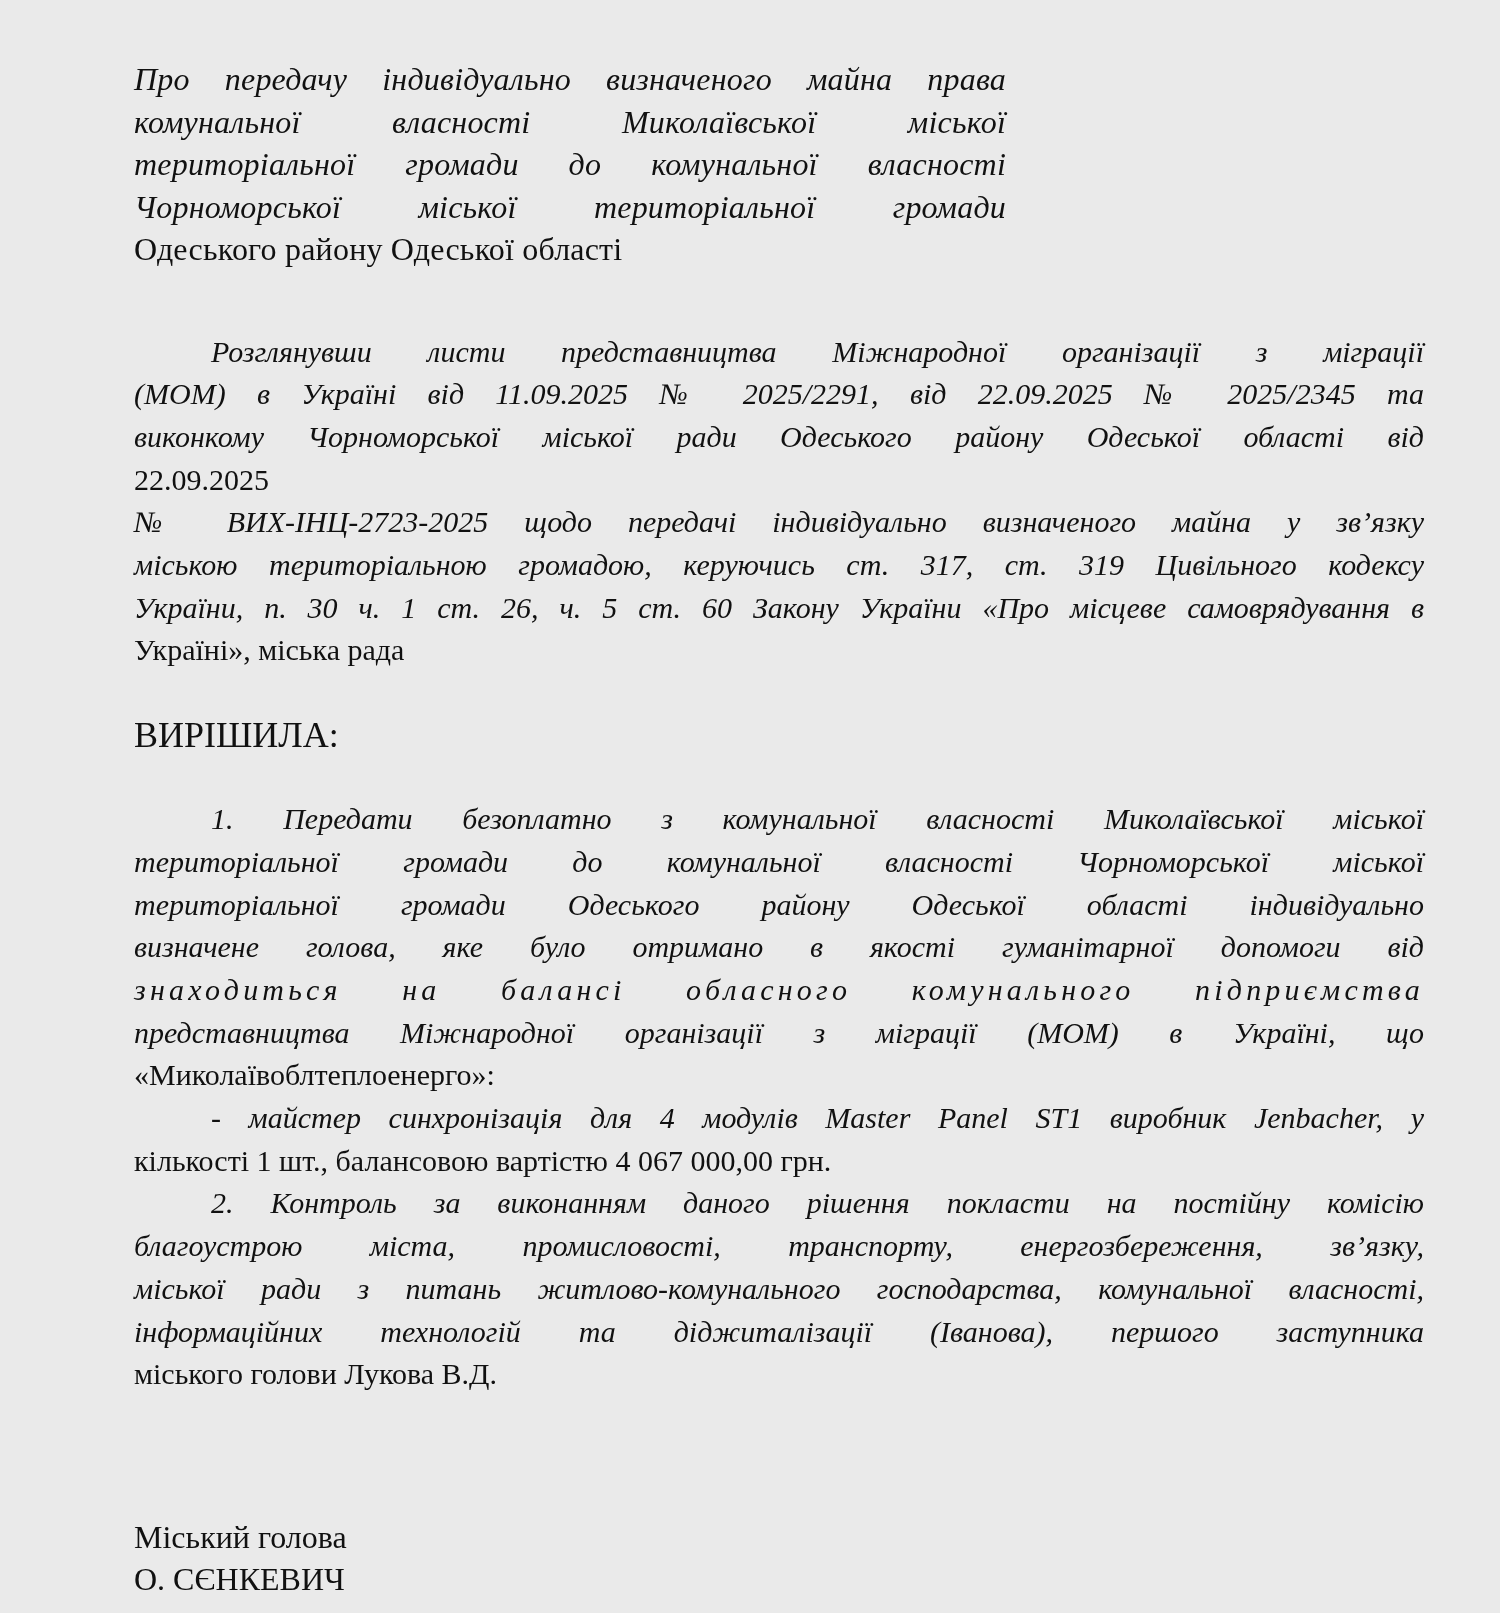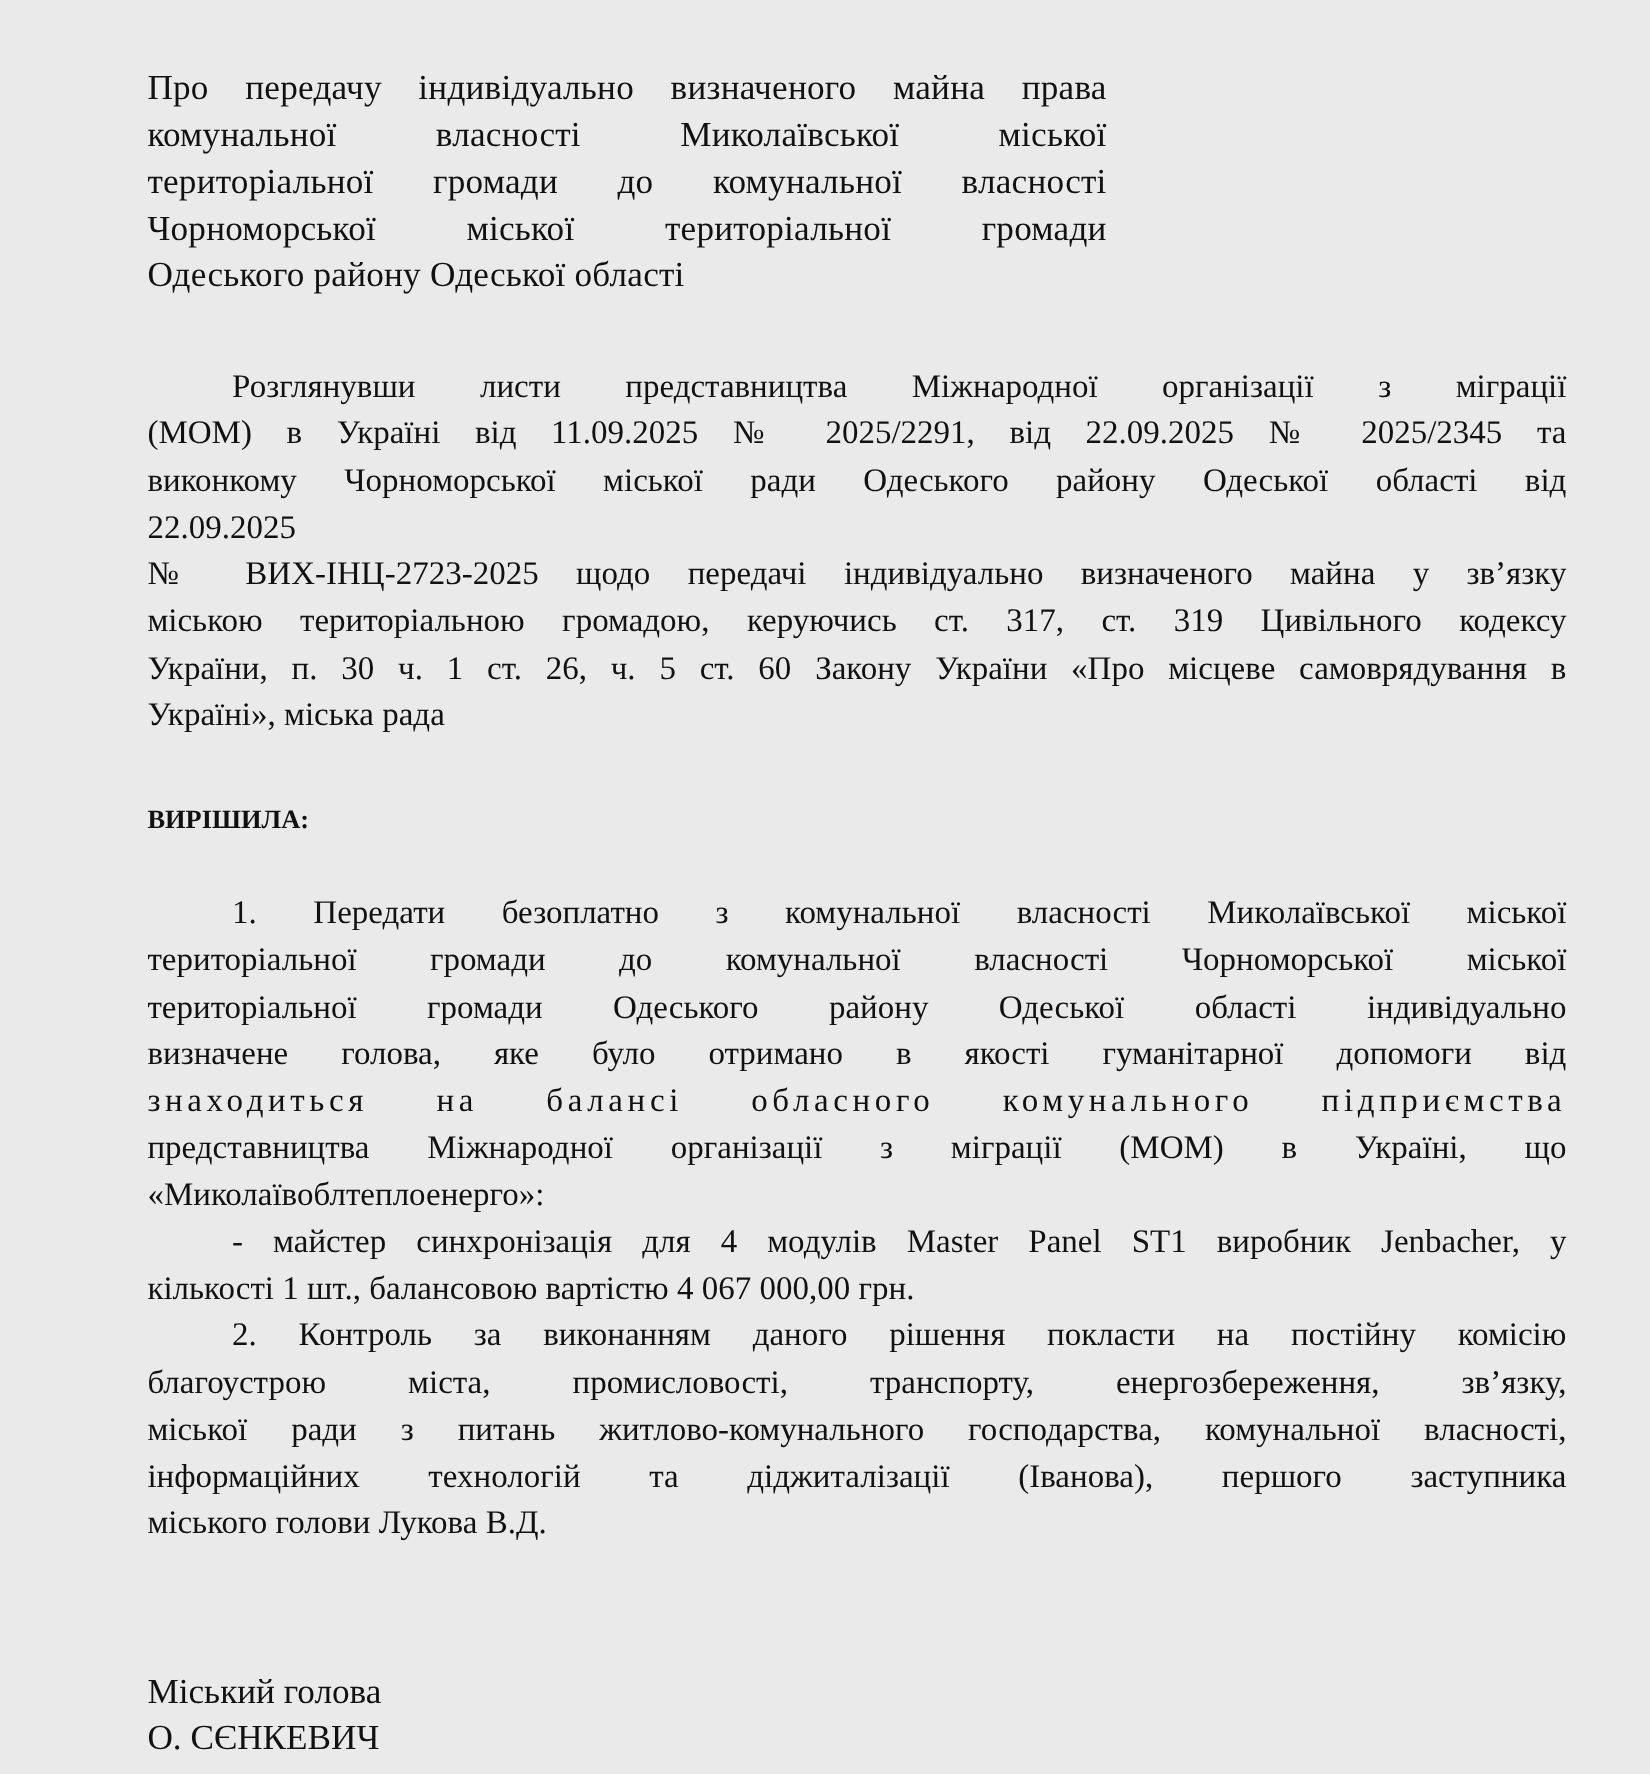--- a/index.html
+++ b/index.html
@@ -33,31 +33,31 @@
     .para {
       font-size: 30px;
       line-height: 42.7px;
       text-align: justify;
       margin: 0;
     }
     .justify-line {
       display: block;
       text-align: justify;
       text-align-last: justify;
+      font-style: italic;
     }
     .left-line {
       display: block;
       text-align: left;
     }
     .preamble { margin-top: 60px; }
     .decided {
-      margin-top: 53px;
-      font-size: 24px;
+      margin-top: 42px;
+      font-size: 36px;
       line-height: 42px;
-      font-weight: bold;
     }
     .resolution { margin-top: 42px; }
     .signature {
       position: absolute;
       left: 134px;
       top: 1516px;
       width: 1282px;
       display: flex;
       justify-content: space-between;
       font-size: 32px;

